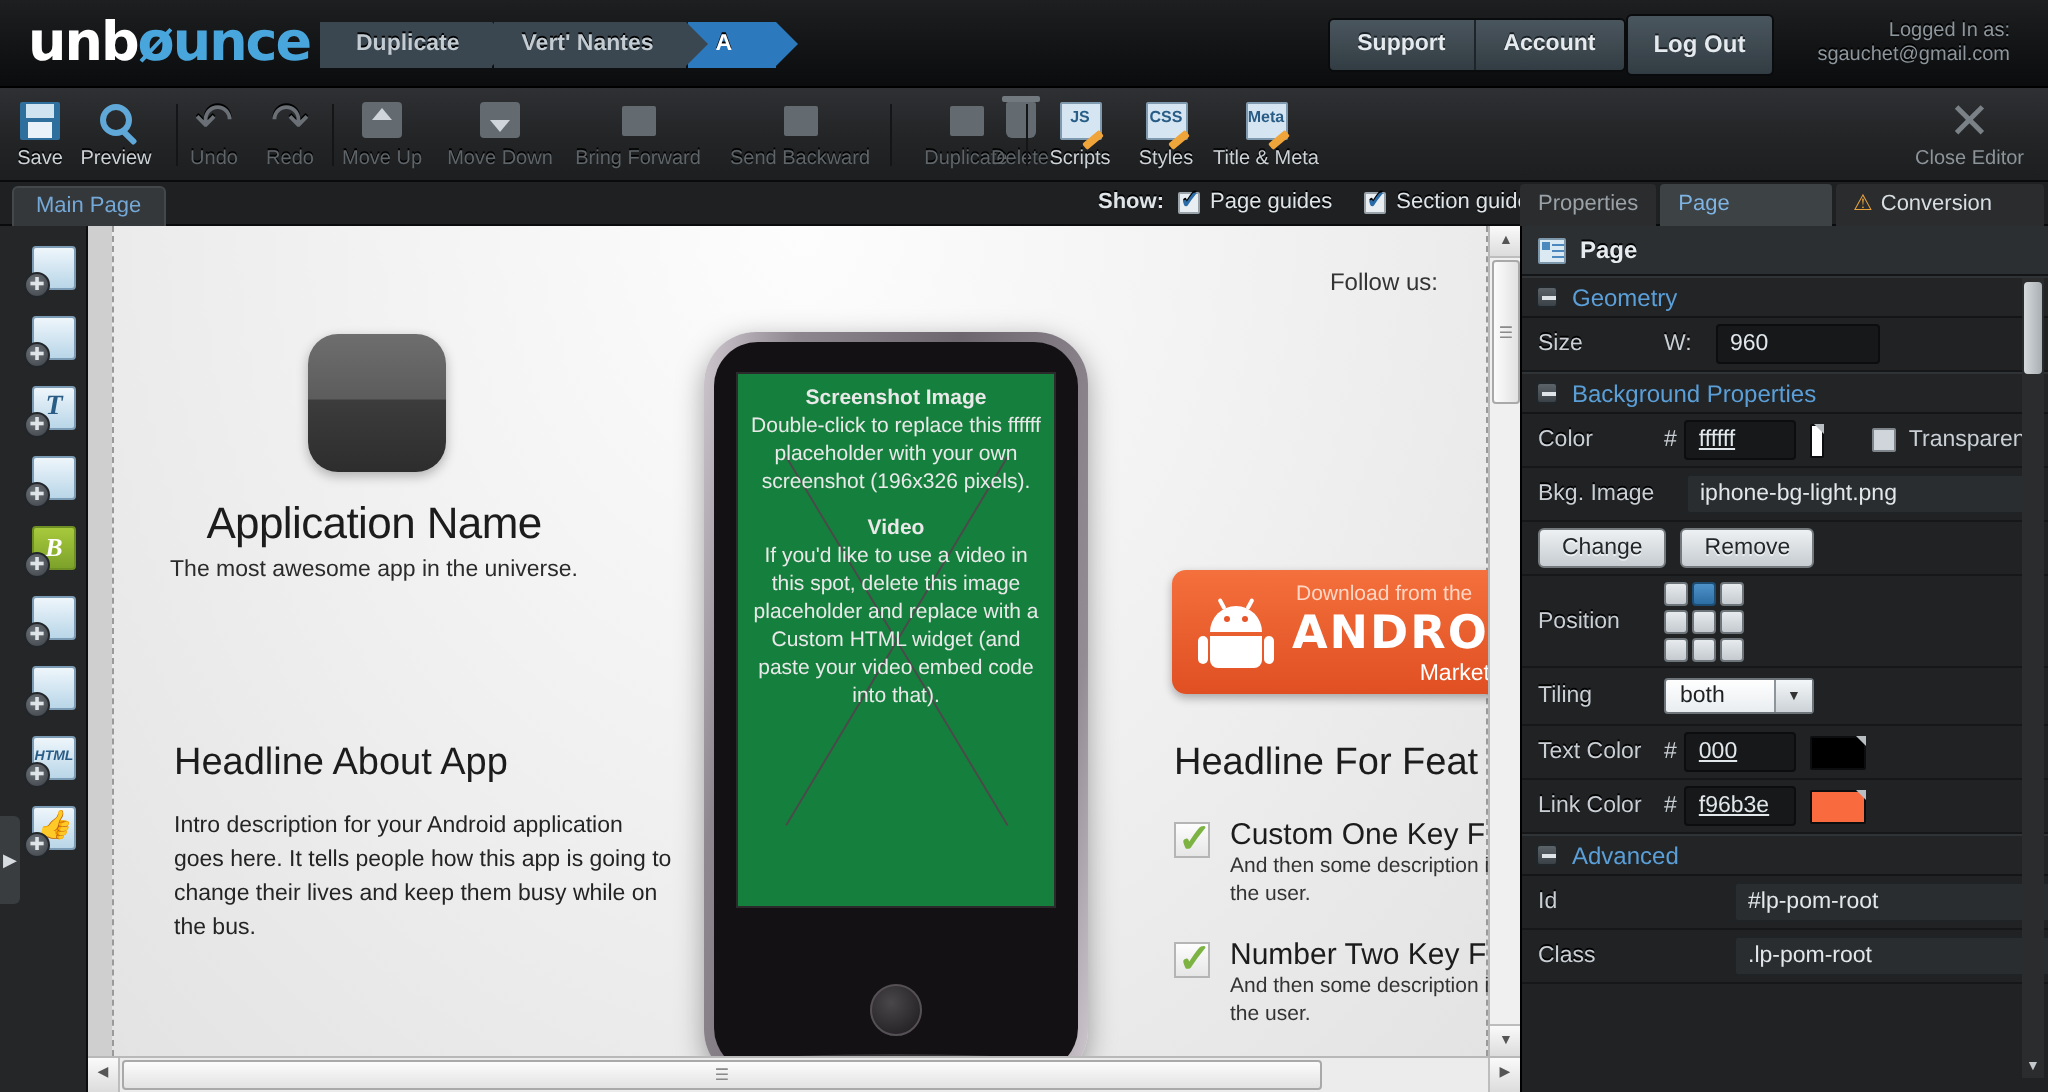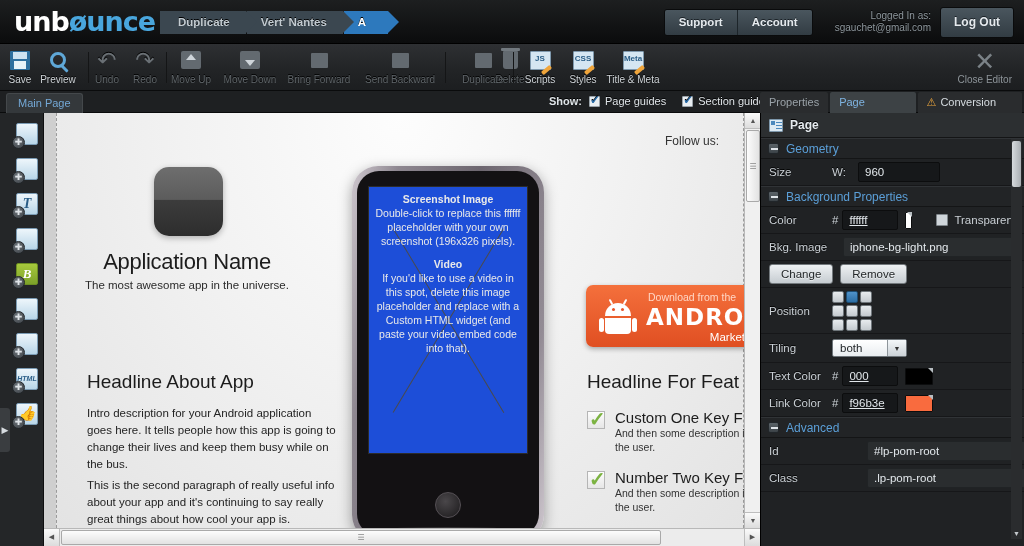--- a/index.html
+++ b/index.html
@@ -203,21 +203,21 @@
     border-radius:26px;
     background:linear-gradient(100deg,#cfc8cf 0%,#8e8790 18%,#6d666f 50%,#938c95 85%,#cfc8cf 100%);
     box-shadow:0 4px 14px rgba(0,0,0,.35);
   }
   #phone-inner{
     position:absolute; left:5px; top:5px; right:5px; bottom:5px;
     border-radius:22px; background:#131113;
   }
   #phone-screen{
     position:absolute; left:11px; top:15px; width:160px; height:268px;
-    background:#1d4ed8; border:1px solid #2b2b2b; overflow:hidden;
+    background:#15803d; border:1px solid #2b2b2b; overflow:hidden;
   }
   #phone-screen .x1,#phone-screen .x2{
     position:absolute; left:0; top:0; width:100%; height:100%;
   }
   #phone-screen .x1:after,#phone-screen .x2:after{
     content:""; position:absolute; left:-18%; top:50%; width:136%; height:1px;
     background:#4a4a4a;
   }
   #phone-screen .x1:after{ transform:rotate(59deg); }
   #phone-screen .x2:after{ transform:rotate(-59deg); }
@@ -422,25 +422,25 @@
     <div class="crumb">Duplicate</div>
     <div class="crumb">Vert' Nantes</div>
     <div class="crumb active">A</div>
   </div>
 
   <div id="hdr-right">
     <div class="hdr-btn-group">
       <div class="hdr-btn">Support</div>
       <div class="hdr-btn">Account</div>
     </div>
+    <div id="logout-btn">Log Out</div>
     <div id="logged-in">
       <div>Logged In as:</div>
       <div>sgauchet@gmail.com</div>
     </div>
-    <div id="logout-btn">Log Out</div>
   </div>
 </div>
 
 <div id="toolbar">
 
   <div class="tb-item" style="left:2px;width:36px">
     <div class="tb-ico">
         <span class="ic-save"></span>
       </div>
     <span>Save</span>
@@ -621,21 +621,20 @@
   <div id="page">
 
     <div id="follow-us">Follow us:</div>
 
     <div id="app-icon"></div>
     <div id="app-name">Application Name</div>
     <div id="app-tag">The most awesome app in the universe.</div>
 
     <div id="headline-app">Headline About App</div>
     <div class="body-p" id="p1">Intro description for your Android application goes here. It tells people how this app is going to change their lives and keep them busy while on the bus.</div>
-    <div class="body-p" id="p2">This is the second paragraph of really useful info about your app and it's continuing to say really great things about how cool your app is.</div>
 
     <div id="phone">
       <div id="phone-inner">
         <div id="phone-screen">
           <span class="x1"></span>
           <span class="x2"></span>
           <div id="screen-text">
             <b>Screenshot Image</b><br>
             <span>Double-click to replace this ffffff placeholder with your own screenshot (196x326 pixels).</span>
             <span class="sp"></span>

